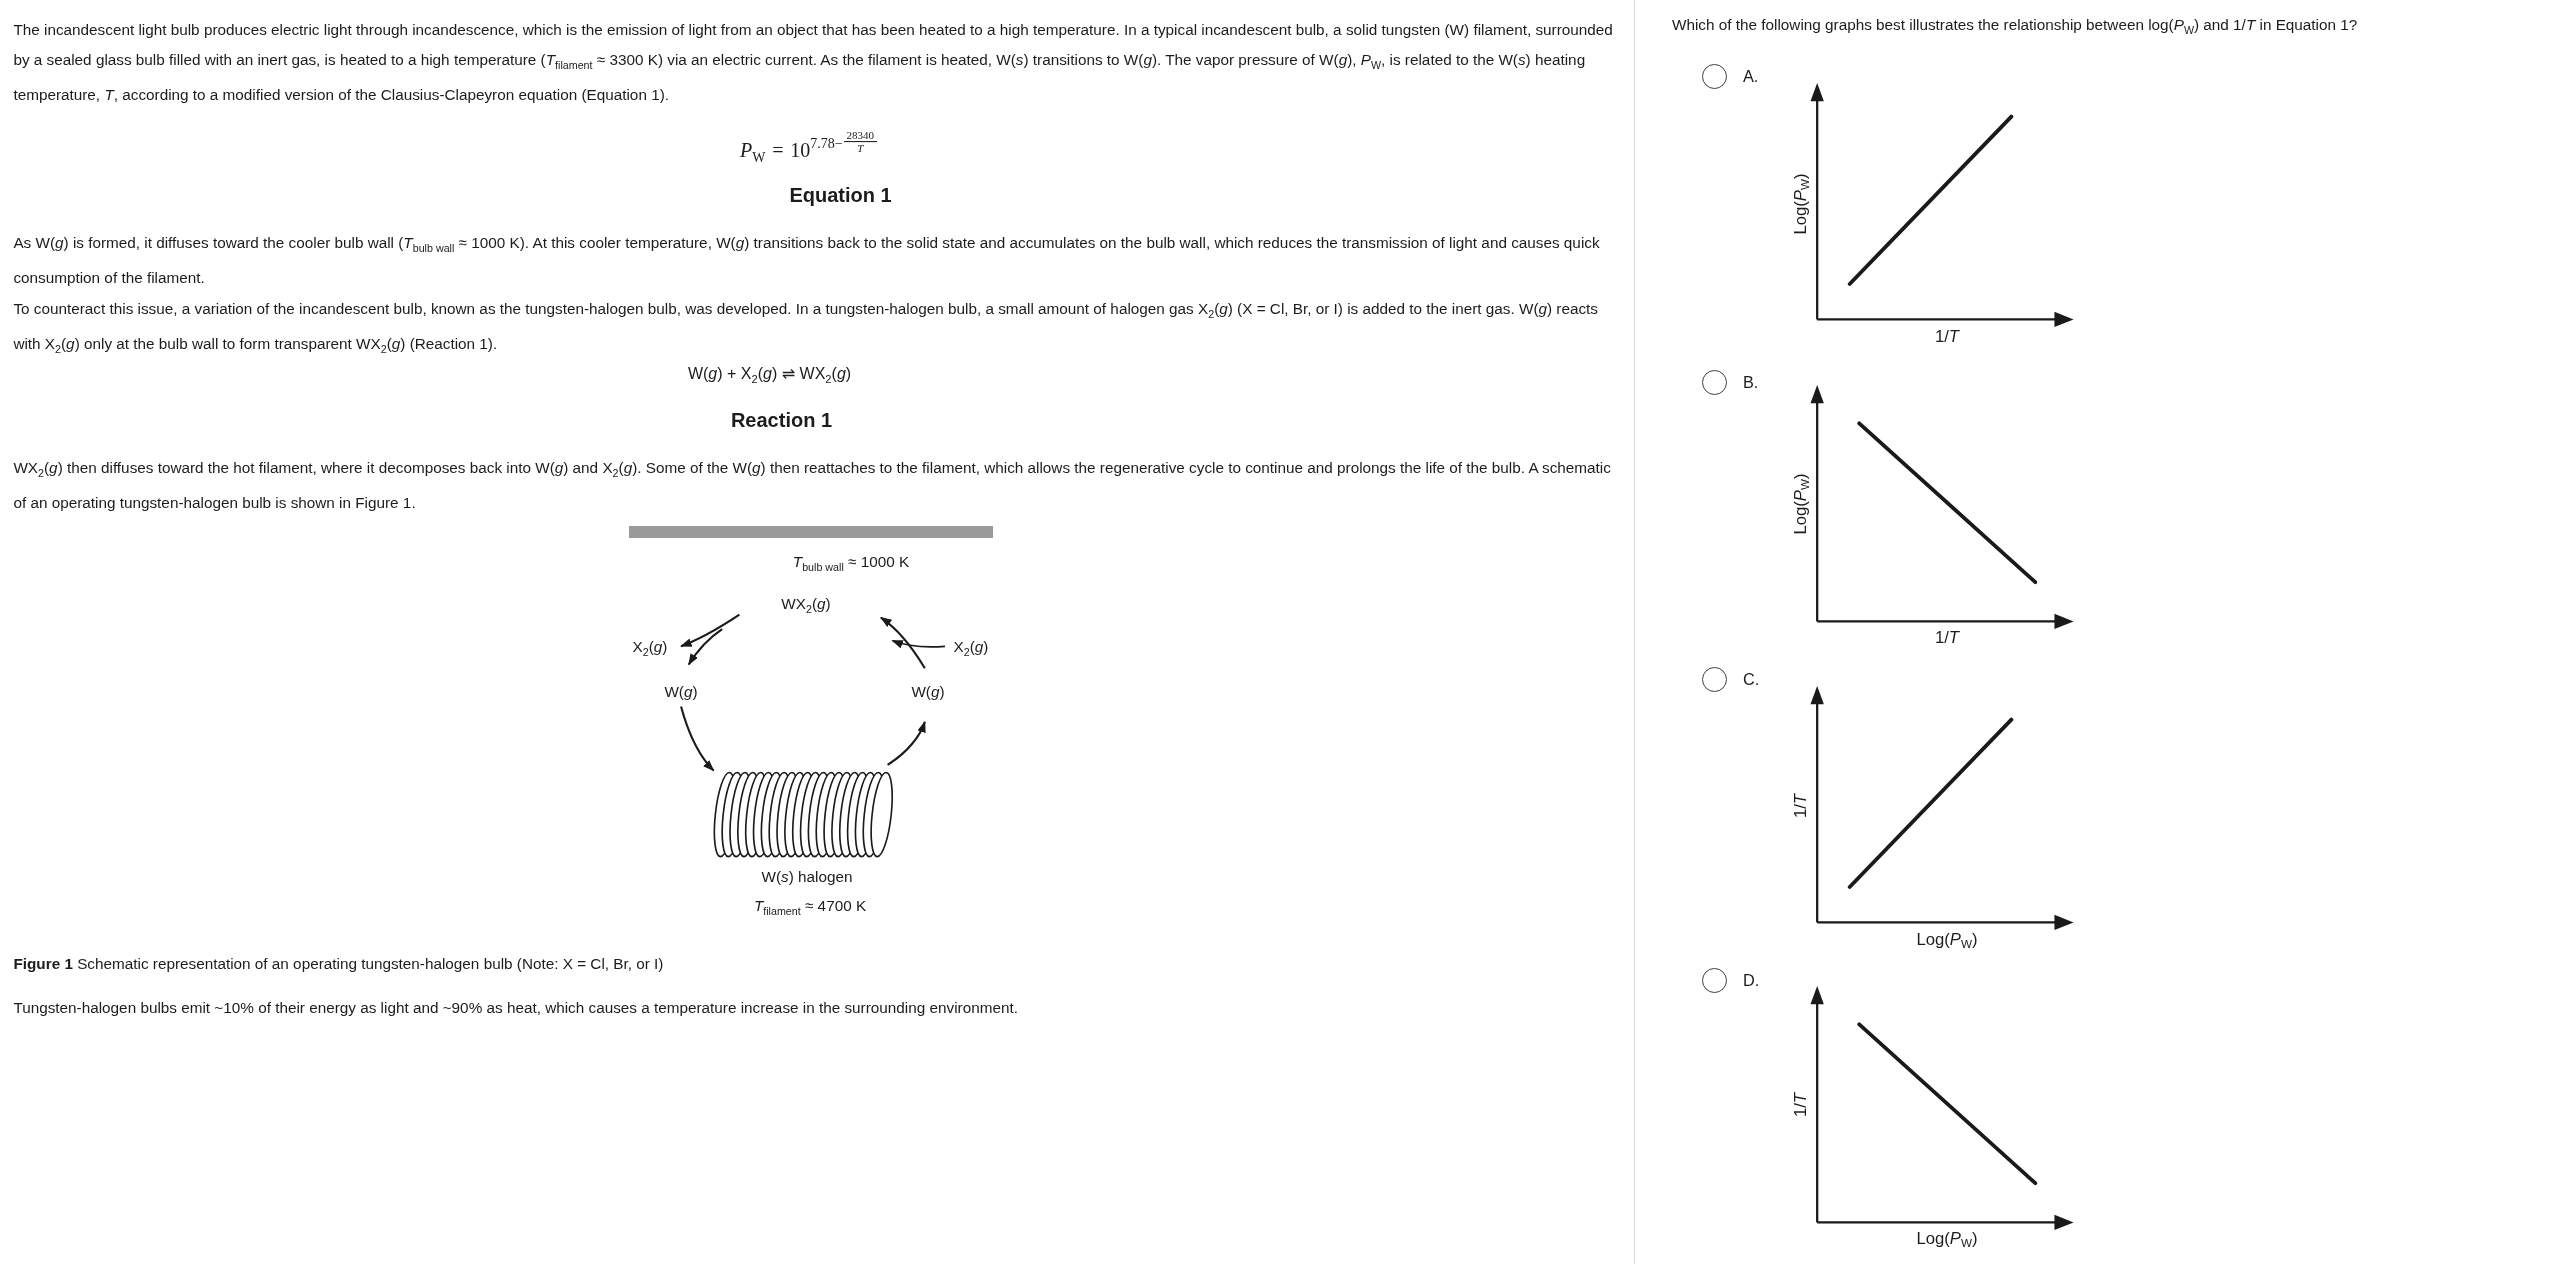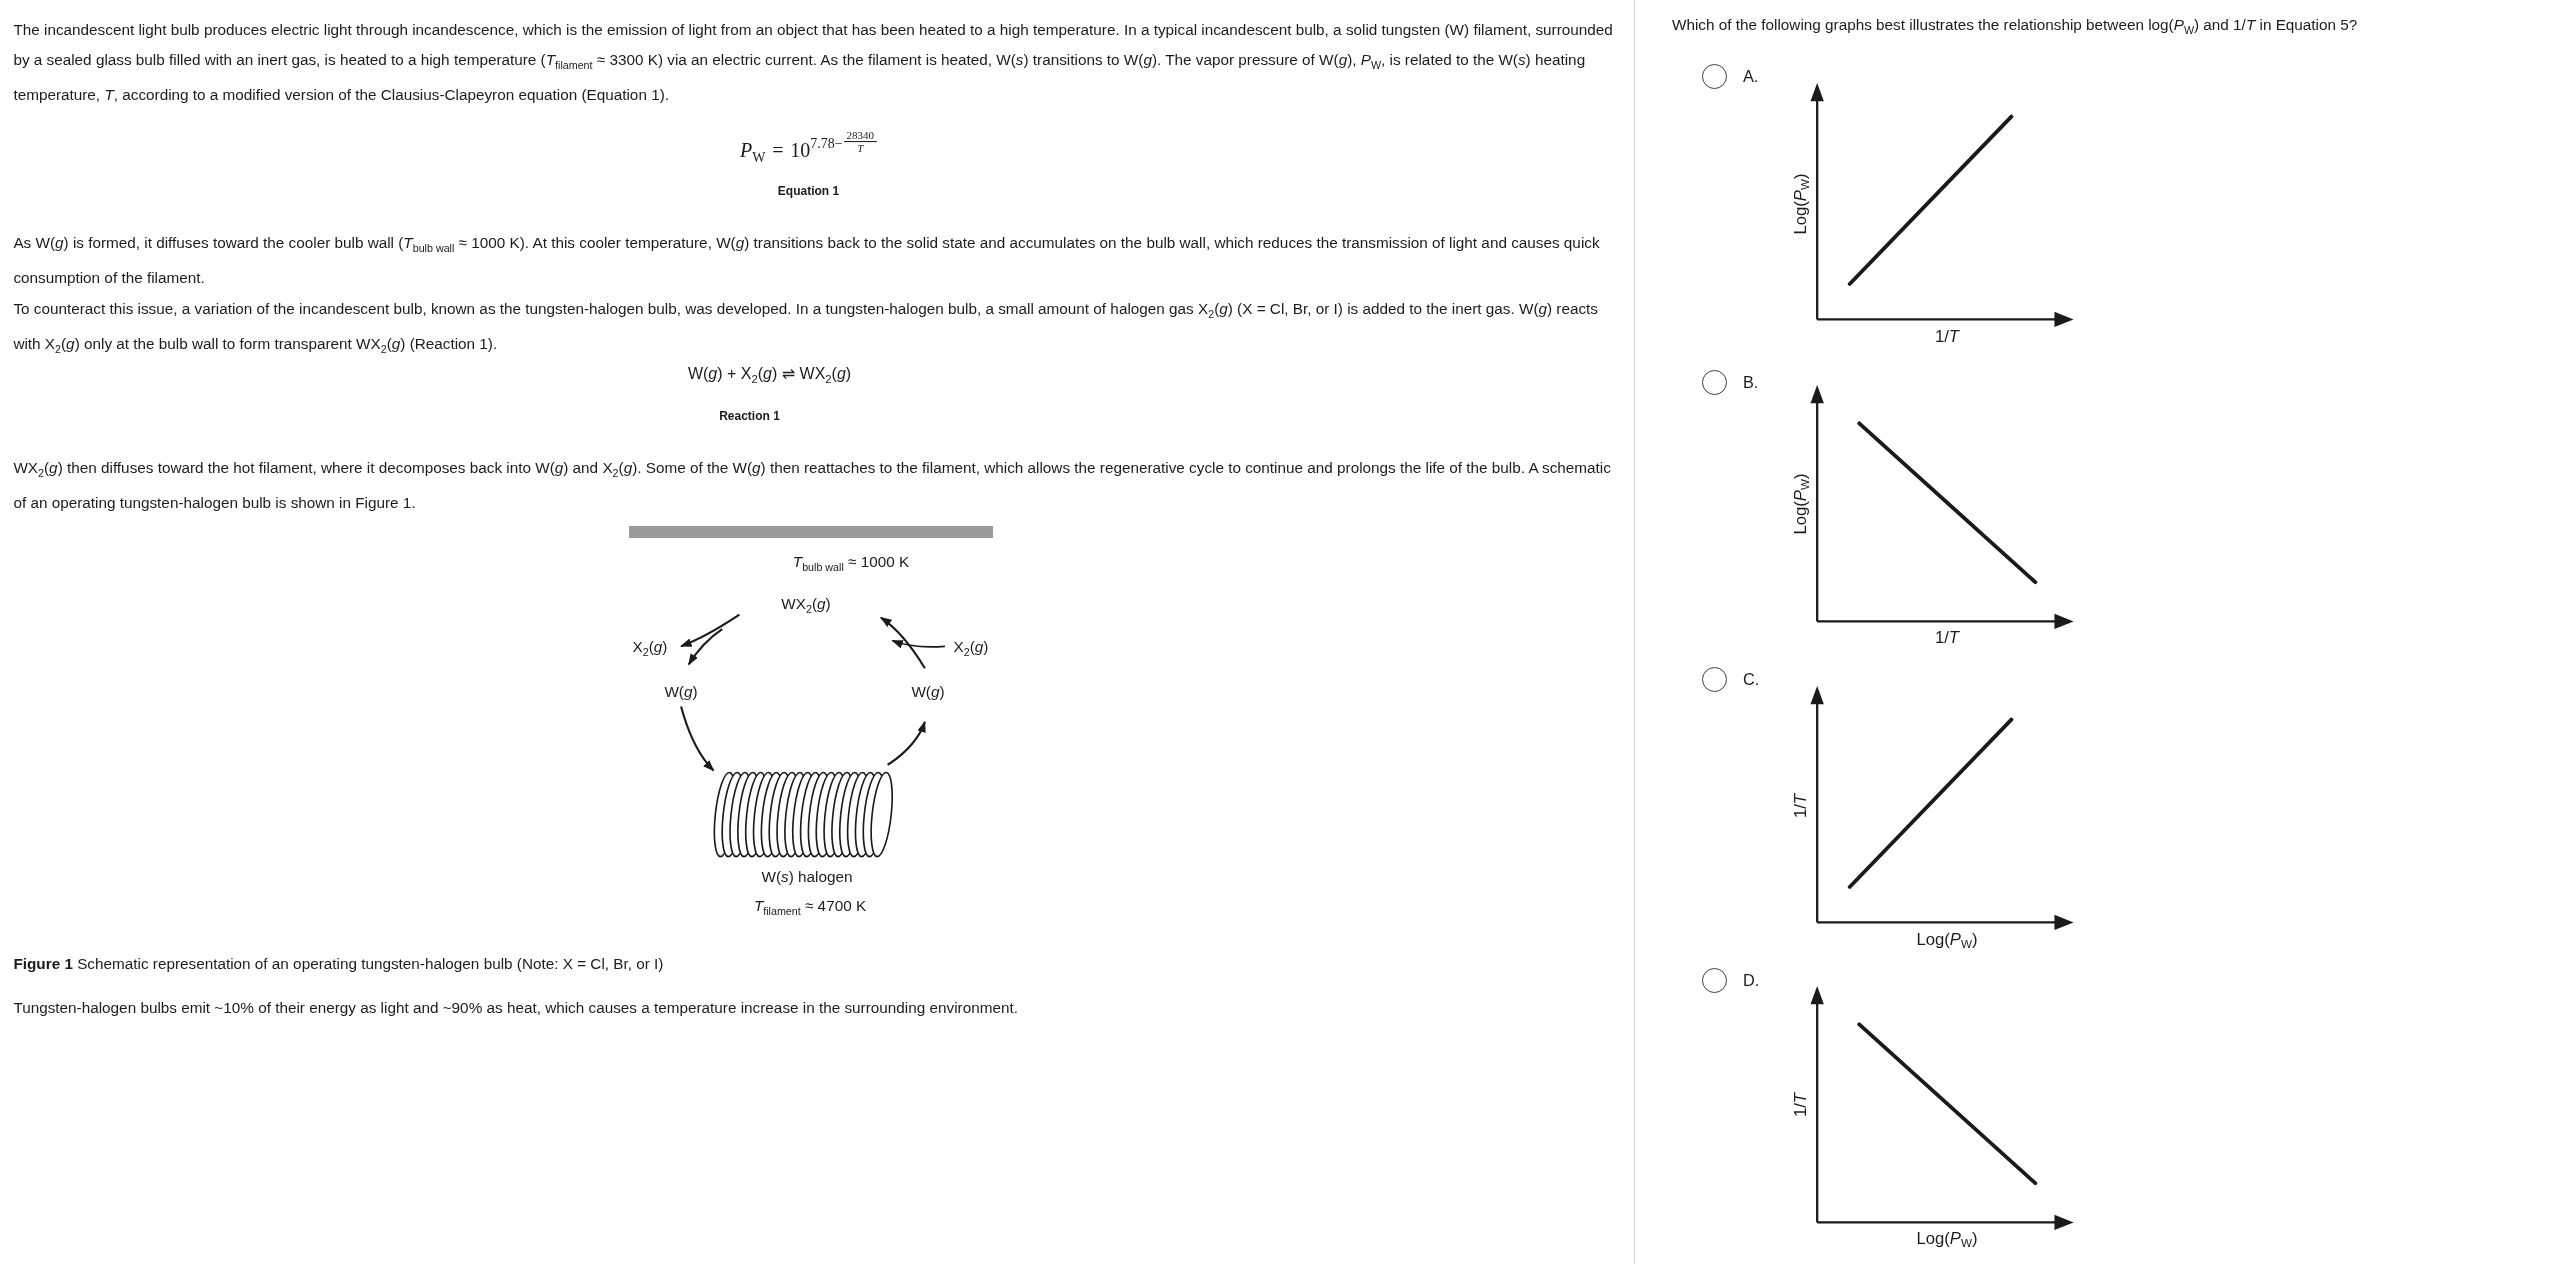--- a/index.html
+++ b/index.html
@@ -4,21 +4,21 @@
 <style>
   html,body{margin:0;padding:0;background:#fff;}
   .screen{position:relative;width:2576px;height:1264px;background:#ffffff;overflow:hidden;
           font-family:"Liberation Sans","DejaVu Sans",sans-serif;color:#1c1c1c;}
   .abs{position:absolute;}
   .p{font-size:15.3px;line-height:30px;}
   .it{font-style:italic;}
   .bd{font-weight:700;}
   .sb{font-size:0.7em;vertical-align:-0.33em;}
   .center-block{text-align:center;}
-  .block-label{font-weight:700;font-size:12px;}
+  .block-label{font-weight:700;font-size:20px;padding-left:32px;}
   .ctr{transform:translate(-50%,-50%);white-space:nowrap;}
   .fig-label{font-size:15.3px;}
   
   .eq{font-family:Liberation Serif, serif;font-size:20px;}
   .eq-sign{margin:0 6.7px;}
   .eq-sup{display:inline-block;vertical-align:8.6px;font-size:14px;}
   .frac{display:inline-block;vertical-align:middle;font-size:11px;line-height:1.12;text-align:center;transform:translateY(-2.9px);margin-left:1px;}
   .fnum{display:block;padding:0 2.9px;border-bottom:1.2px solid #111;}
   .fden{display:block;}
   .rx{font-size:16px;padding-left:20px;}
@@ -110,21 +110,21 @@
       <span class="abs ctr fig-label" style="left:810px;top:907px;"><span class="it">T</span><span class="sb">filament</span><span> ≈ 4700 K</span></span>
     </div>
 
     <div class="abs p" style="left:13.4px;top:949px;width:1610px;"><span class="bd">Figure 1</span><span>  Schematic representation of an operating tungsten-halogen bulb (Note: X = Cl, Br, or I)</span></div>
     <div class="abs p" style="left:13.4px;top:993px;width:1610px;"><span>Tungsten-halogen bulbs emit ~10% of their energy as light and ~90% as heat, which causes a temperature increase in the surrounding environment.</span></div>
   </div>
 
   <div class="divider"></div>
 
   <div>
-    <div class="abs question" style="left:1672px;top:16.3px;"><span>Which of the following graphs best illustrates the relationship between log(</span><span class="it">P</span><span class="sb">W</span><span>) and 1/</span><span class="it">T</span><span> in Equation 5?</span></div>
+    <div class="abs question" style="left:1672px;top:16.3px;"><span>Which of the following graphs best illustrates the relationship between log(</span><span class="it">P</span><span class="sb">W</span><span>) and 1/</span><span class="it">T</span><span> in Equation 1?</span></div>
 
     <div>
       <div class="abs radio" style="left:1702px;top:64px;"></div>
       <span class="abs letter" style="left:1743px;top:64px;">A.</span>
       <svg class="abs" style="left:1799px;top:57px;" width="287" height="299" viewBox="0 0 300 312">
         <line class="axis" x1="19" y1="274" x2="19" y2="38"></line>
         <polygon class="ahead" points="19,27 12,46 26,46"></polygon>
         <line class="axis" x1="19" y1="274" x2="272" y2="274"></line>
         <polygon class="ahead" points="287,274 267,266 267,282"></polygon>
         <line class="trend" x1="53" y1="237" x2="222" y2="62"></line>

